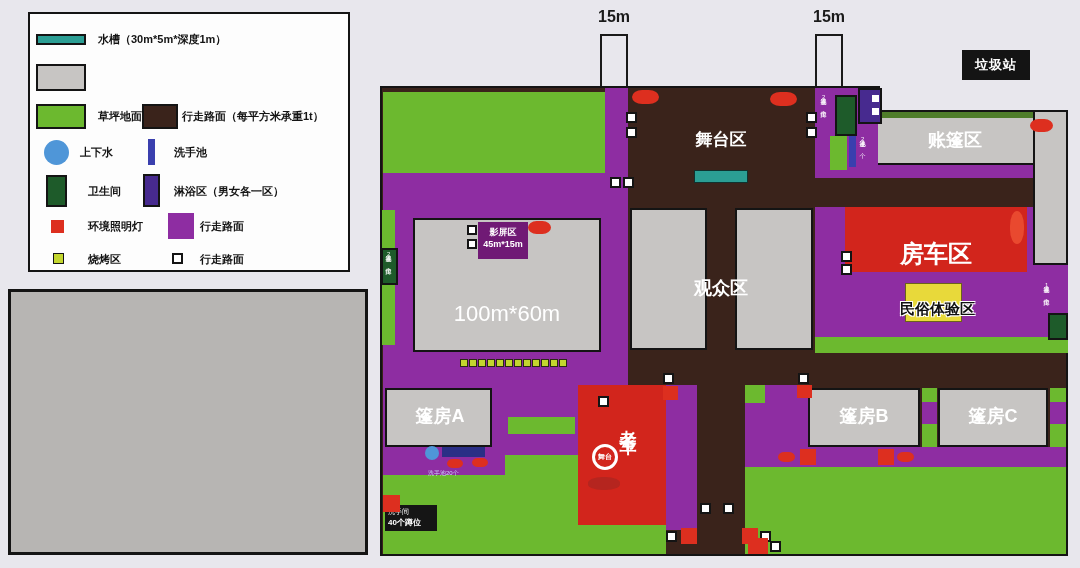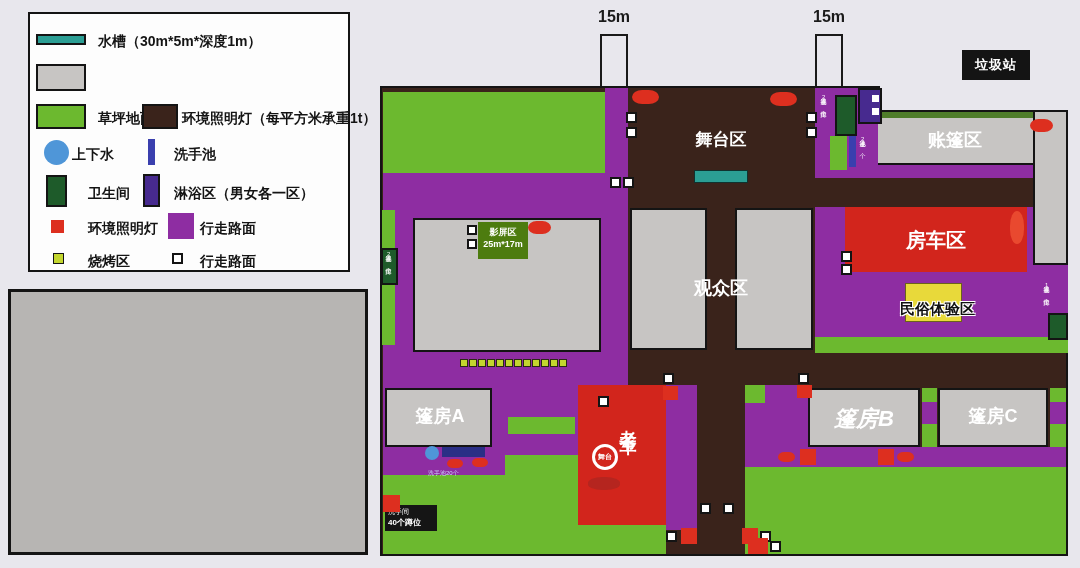--- a/index.html
+++ b/index.html
@@ -4,21 +4,21 @@
 <style>
   html,body{margin:0;padding:0;}
   body{
     width:1080px;height:568px;position:relative;overflow:hidden;
     background:#e8e7ed;
     font-family:"Liberation Sans","DejaVu Sans",sans-serif;
   }
   .abs{position:absolute;box-sizing:border-box;}
   
   #legend{left:28px;top:12px;width:322px;height:260px;background:#fdfdfd;border:2px solid #141414;z-index:5;}
-  .lg-label{position:absolute;font-size:14px;font-weight:bold;color:#141414;white-space:nowrap;line-height:1;}
+  .lg-label{position:absolute;font-size:11px;font-weight:bold;color:#141414;white-space:nowrap;line-height:1;}
   .lg-swatch{position:absolute;box-sizing:border-box;}
   
   #parking{left:8px;top:289px;width:360px;height:266px;background:#b7b5b3;border:3px solid #141414;z-index:4;
            display:flex;flex-direction:column;align-items:center;justify-content:center;}
   #parking .pk-line{color:#fff;font-size:21px;font-weight:bold;letter-spacing:3px;line-height:1.9;}
   
   .gate-bracket{border-top:2px solid #1a1a1a;border-left:2px solid #1a1a1a;border-right:2px solid #1a1a1a;background:transparent;z-index:6;}
   .gate-text{font-size:16px;font-weight:600;color:#1a1a1a;text-align:center;z-index:6;}
   #garbage{left:962px;top:50px;width:68px;height:30px;background:#141414;color:#fff;font-size:13px;font-weight:bold;
            display:flex;align-items:center;justify-content:center;letter-spacing:1px;z-index:6;}
@@ -40,24 +40,24 @@
 
 <div id="legend" class="abs">
   <div class="lg-swatch" style="left:6px;top:20px;width:50px;height:11px;background:#2b9e94;border:2px solid #141414;"></div>
   <div class="lg-label" style="left:68px;top:20px;">水槽（30m*5m*深度1m）</div>
 
   <div class="lg-swatch" style="left:6px;top:50px;width:50px;height:27px;background:#c7c5c3;border:2px solid #141414;"></div>
 
   <div class="lg-swatch" style="left:6px;top:90px;width:50px;height:25px;background:#6cb92f;border:2px solid #141414;"></div>
   <div class="lg-label" style="left:68px;top:97px;">草坪地面</div>
   <div class="lg-swatch" style="left:112px;top:90px;width:36px;height:25px;background:#3a231b;border:2px solid #141414;"></div>
-  <div class="lg-label" style="left:152px;top:97px;">环境照明灯（每平方米承重1t）</div>
+  <div class="lg-label" style="left:152px;top:97px;">行走路面（每平方米承重1t）</div>
 
   <div class="lg-swatch" style="left:14px;top:126px;width:25px;height:25px;background:#4f96d8;border-radius:50%;"></div>
-  <div class="lg-label" style="left:42px;top:133px;">上下水</div>
+  <div class="lg-label" style="left:50px;top:133px;">上下水</div>
   <div class="lg-swatch" style="left:118px;top:125px;width:7px;height:26px;background:#3a3fae;"></div>
   <div class="lg-label" style="left:144px;top:133px;">洗手池</div>
 
   <div class="lg-swatch" style="left:16px;top:161px;width:21px;height:32px;background:#1e5b2a;border:2px solid #141414;"></div>
   <div class="lg-label" style="left:58px;top:172px;">卫生间</div>
   <div class="lg-swatch" style="left:113px;top:160px;width:17px;height:33px;background:#472a8f;border:2px solid #141414;"></div>
   <div class="lg-label" style="left:144px;top:172px;">淋浴区（男女各一区）</div>
 
   <div class="lg-swatch" style="left:21px;top:206px;width:13px;height:13px;background:#dd2f1f;"></div>
   <div class="lg-label" style="left:58px;top:207px;">环境照明灯</div>
@@ -87,27 +87,28 @@
 
   <div class="abs green" style="left:3px;top:6px;width:222px;height:81px;z-index:2;"></div>
   <div class="abs purple" style="left:3px;top:87px;width:245px;height:212px;z-index:2;"></div>
   <div class="abs purple" style="left:225px;top:2px;width:23px;height:297px;z-index:2;"></div>
   <div class="abs green" style="left:2px;top:124px;width:13px;height:135px;z-index:3;"></div>
   <div class="abs" style="left:1px;top:162px;width:17px;height:37px;background:#1e5b2a;border:2px solid #141414;z-index:4;">
     <span class="micro-v" style="left:2px;top:1px;">洗手间20个蹲位</span>
   </div>
 
   <div class="abs grayb" style="left:33px;top:132px;width:188px;height:134px;z-index:3;"></div>
-  <div class="abs" style="left:98px;top:136px;width:50px;height:37px;background:#4d7c0f;z-index:4;color:#fff;text-align:center;">
+  <div class="abs" style="left:98px;top:136px;width:50px;height:37px;background:#701a75;z-index:4;color:#fff;text-align:center;">
     <div style="font-size:9px;font-weight:bold;margin-top:4px;">影屏区</div>
-    <div style="font-size:9px;font-weight:bold;">25m*17m</div>
+    <div style="font-size:9px;font-weight:bold;">45m*15m</div>
   </div>
   <div class="tent-marker" style="left:87px;top:139px;width:10px;height:10px;"></div>
   <div class="tent-marker" style="left:87px;top:153px;width:10px;height:10px;"></div>
   <div class="light-oval" style="left:148px;top:135px;width:23px;height:13px;"></div>
+  <div class="zone-label" style="left:52px;top:215px;width:150px;font-size:22px;font-weight:normal;">100m*60m</div>
   <div class="abs" id="bbq-row" style="left:80px;top:267px;width:120px;height:10px;z-index:4;"><span class="bbq-sq"></span><span class="bbq-sq"></span><span class="bbq-sq"></span><span class="bbq-sq"></span><span class="bbq-sq"></span><span class="bbq-sq"></span><span class="bbq-sq"></span><span class="bbq-sq"></span><span class="bbq-sq"></span><span class="bbq-sq"></span><span class="bbq-sq"></span><span class="bbq-sq"></span></div>
 
   <div class="zone-label" style="left:291px;top:44px;width:100px;font-size:17px;">舞台区</div>
   <div class="abs" style="left:314px;top:84px;width:54px;height:13px;background:#2b9e94;border:1px solid #10322f;z-index:4;"></div>
   <div class="light-oval" style="left:252px;top:4px;width:27px;height:14px;"></div>
   <div class="light-oval" style="left:390px;top:6px;width:27px;height:14px;"></div>
   <div class="tent-marker" style="left:246px;top:26px;"></div>
   <div class="tent-marker" style="left:246px;top:41px;"></div>
   <div class="tent-marker" style="left:426px;top:26px;"></div>
   <div class="tent-marker" style="left:426px;top:41px;"></div>
@@ -131,21 +132,21 @@
 
   <div class="abs" style="left:498px;top:26px;width:155px;height:6px;background:#4f7d2a;z-index:3;"></div>
   <div class="abs" style="left:498px;top:32px;width:155px;height:47px;background:#c7c5c3;border-bottom:2px solid #141414;z-index:3;"></div>
   <div class="abs" style="left:653px;top:26px;width:35px;height:153px;background:#c7c5c3;border:2px solid #141414;border-top:none;z-index:3;"></div>
   <div class="zone-label" style="left:525px;top:44px;width:100px;font-size:18px;">账篷区</div>
   <div class="light-oval" style="left:650px;top:33px;width:23px;height:13px;"></div>
   <div class="abs purple" style="left:435px;top:79px;width:218px;height:13px;z-index:2;"></div>
 
   <div class="abs purple" style="left:435px;top:121px;width:253px;height:130px;z-index:2;"></div>
   <div class="abs" style="left:465px;top:121px;width:182px;height:65px;background:#d2251c;z-index:3;"></div>
-  <div class="zone-label" style="left:506px;top:143px;width:100px;font-size:20px;">房车区</div>
+  <div class="zone-label" style="left:506px;top:154px;width:100px;font-size:24px;">房车区</div>
   <div class="light-oval" style="left:630px;top:125px;width:14px;height:33px;border-radius:50%/45%;background:#e9492f;"></div>
   <div class="tent-marker" style="left:461px;top:165px;"></div>
   <div class="tent-marker" style="left:461px;top:178px;"></div>
   <div class="abs" style="left:525px;top:197px;width:57px;height:39px;background:#e8d93a;border:1px solid #6b621a;z-index:3;"></div>
   <div class="zone-label" style="left:505px;top:214px;width:105px;font-size:15px;color:#111;text-shadow:-1px -1px 0 #fff,1px -1px 0 #fff,-1px 1px 0 #fff,1px 1px 0 #fff;">民俗体验区</div>
   <span class="micro-v" style="left:663px;top:196px;">洗手间10个蹲位</span>
   <div class="abs" style="left:668px;top:227px;width:20px;height:27px;background:#1e5b2a;border:2px solid #141414;z-index:4;"></div>
   <div class="abs green" style="left:435px;top:251px;width:253px;height:16px;z-index:2;"></div>
 
   <div class="abs purple" style="left:3px;top:299px;width:195px;height:90px;z-index:2;"></div>
@@ -182,21 +183,21 @@
   <div class="tent-marker" style="left:320px;top:417px;"></div>
   <div class="tent-marker" style="left:343px;top:417px;"></div>
   <div class="light-sq" style="left:301px;top:442px;width:16px;height:16px;"></div>
   <div class="light-sq" style="left:362px;top:442px;width:16px;height:16px;"></div>
   <div class="tent-marker" style="left:286px;top:445px;"></div>
   <div class="tent-marker" style="left:380px;top:445px;"></div>
 
   <div class="abs purple" style="left:365px;top:299px;width:63px;height:62px;z-index:2;"></div>
   <div class="abs green" style="left:365px;top:299px;width:20px;height:18px;z-index:3;"></div>
   <div class="abs grayb" style="left:428px;top:302px;width:112px;height:59px;z-index:3;"></div>
-  <div class="zone-label" style="left:434px;top:320px;width:100px;font-size:22px;font-style:italic;">篷房B</div>
+  <div class="zone-label" style="left:434px;top:320px;width:100px;font-size:18px;">篷房B</div>
   <div class="abs green" style="left:542px;top:302px;width:15px;height:14px;z-index:3;"></div>
   <div class="abs purple" style="left:542px;top:316px;width:15px;height:22px;z-index:3;"></div>
   <div class="abs green" style="left:542px;top:338px;width:15px;height:23px;z-index:3;"></div>
   <div class="abs grayb" style="left:558px;top:302px;width:110px;height:59px;z-index:3;"></div>
   <div class="zone-label" style="left:563px;top:320px;width:100px;font-size:18px;">篷房C</div>
   <div class="abs green" style="left:670px;top:302px;width:16px;height:14px;z-index:3;"></div>
   <div class="abs purple" style="left:670px;top:316px;width:16px;height:22px;z-index:3;"></div>
   <div class="abs green" style="left:670px;top:338px;width:16px;height:23px;z-index:3;"></div>
   <div class="abs purple" style="left:365px;top:361px;width:321px;height:20px;z-index:2;"></div>
   <div class="light-oval" style="left:398px;top:366px;width:17px;height:10px;"></div>

